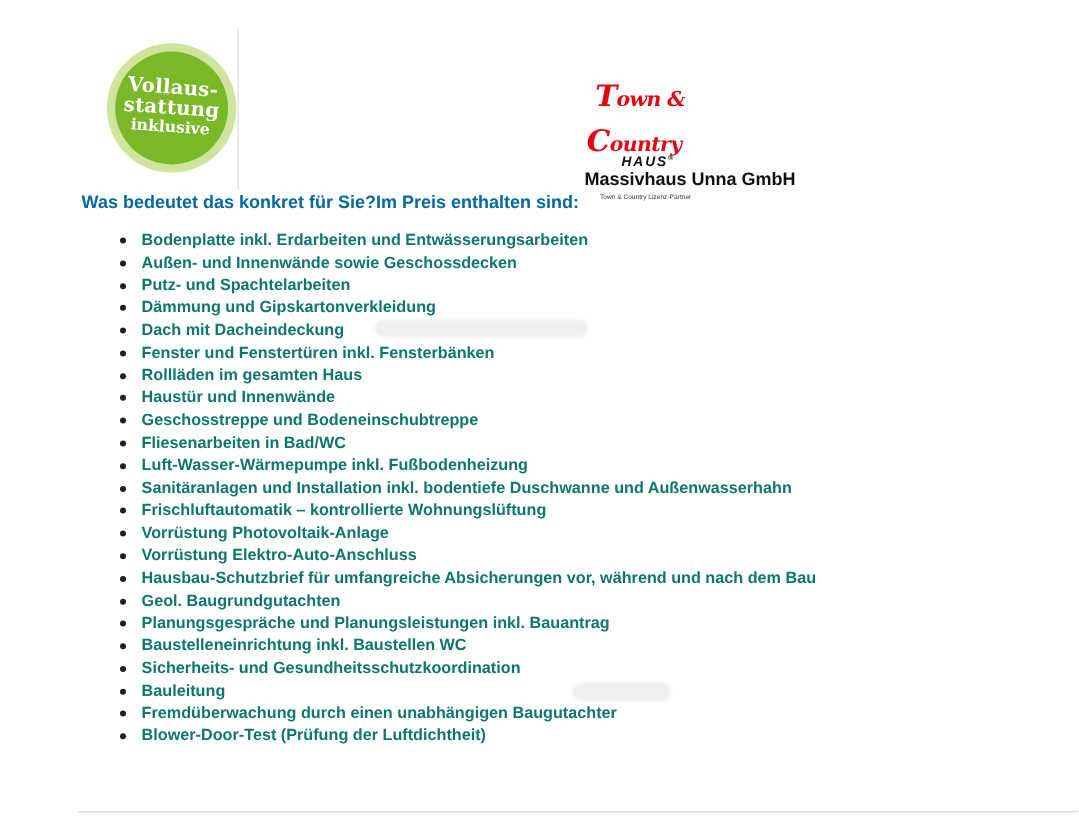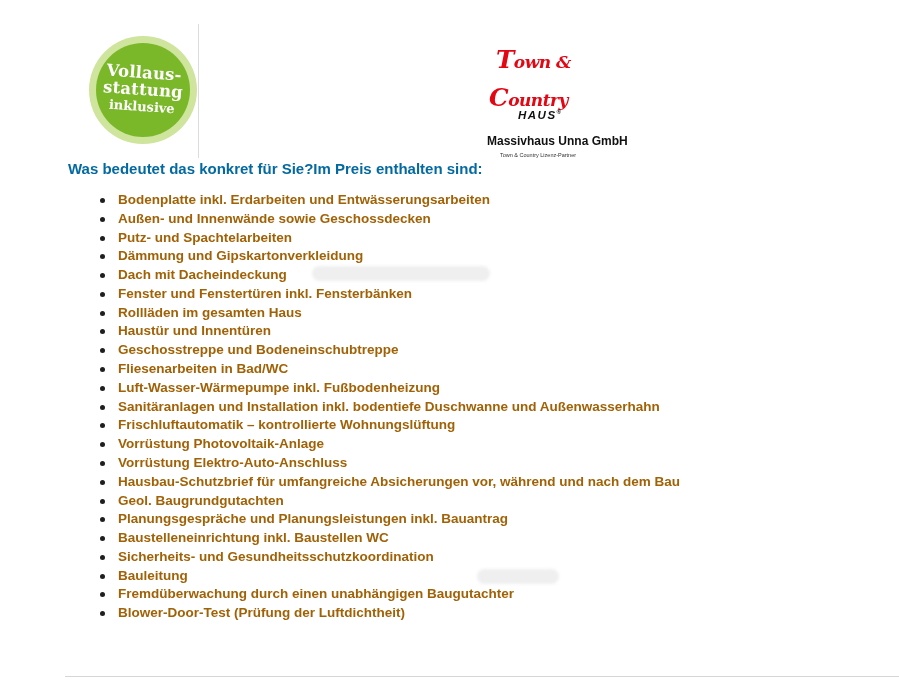--- a/index.html
+++ b/index.html
@@ -29,49 +29,50 @@
   .badge-line{font-size:16.5px;line-height:1.02;letter-spacing:.2px;}
   .badge-sub{font-size:13px;line-height:1.15;margin-top:1px;}
   .divider-v{
     position:absolute;left:198px;top:24px;width:1px;height:134px;background:#dcdcdc;
   }
   .logo{position:absolute;left:487px;top:48px;width:102px;}
   .tc-line{
     font-family:"DejaVu Serif",serif;font-style:italic;font-weight:bold;
     color:var(--brand-red);font-size:17px;line-height:.98;white-space:nowrap;
     letter-spacing:-.5px;
+    margin-top:20px;
   }
   .tc-line::first-letter{font-size:1.45em;}
   .tc-line1{padding-left:9px;}
   .tc-line2{padding-left:2px;margin-top:14px;}
   .tc-haus{
     font-family:"Liberation Sans",sans-serif;font-style:italic;font-weight:bold;
     color:#111;font-size:11.5px;letter-spacing:1.5px;margin:-1px 0 0 31px;white-space:nowrap;
   }
   .tc-reg{font-size:6px;vertical-align:super;letter-spacing:0;}
   .logo-company{
-    margin-top:13px;text-align:right;font-weight:bold;font-size:12px;color:#111;
+    text-align:right;font-weight:bold;font-size:15px;color:#111;
     white-space:nowrap;
   }
   .logo-partner{
     margin-top:4px;text-align:center;font-size:5.5px;color:#333;white-space:nowrap;
   }
   
   .heading{
     position:absolute;left:68px;top:160px;display:flex;
     font-size:15px;font-weight:bold;color:#0369a1;white-space:nowrap;
   }
   
   .checklist{
     position:absolute;left:96px;top:191px;width:790px;
     list-style:none;margin:0;padding:0;
   }
   .checklist li{
     position:relative;padding-left:22px;
-    font-size:13.5px;font-weight:bold;line-height:18.78px;color:#a16207;
+    font-size:13.5px;font-weight:bold;line-height:18.78px;color:#0f766e;
     white-space:nowrap;
   }
   .checklist li::before{
     content:"";position:absolute;left:4px;top:7px;width:5px;height:5px;border-radius:50%;
     background:#1f1f1f;
   }
   
   .ghost{
     position:absolute;background:#efefef;border-radius:8px;filter:blur(1.5px);
   }
@@ -112,21 +113,21 @@
   </div>
 
   <ul class="checklist">
     <li>Bodenplatte inkl. Erdarbeiten und Entwässerungsarbeiten</li>
     <li>Außen- und Innenwände sowie Geschossdecken</li>
     <li>Putz- und Spachtelarbeiten</li>
     <li>Dämmung und Gipskartonverkleidung</li>
     <li>Dach mit Dacheindeckung</li>
     <li>Fenster und Fenstertüren inkl. Fensterbänken</li>
     <li>Rollläden im gesamten Haus</li>
-    <li>Haustür und Innentüren</li>
+    <li>Haustür und Innenwände</li>
     <li>Geschosstreppe und Bodeneinschubtreppe</li>
     <li>Fliesenarbeiten in Bad/WC</li>
     <li>Luft-Wasser-Wärmepumpe inkl. Fußbodenheizung</li>
     <li>Sanitäranlagen und Installation inkl. bodentiefe Duschwanne und Außenwasserhahn</li>
     <li>Frischluftautomatik – kontrollierte Wohnungslüftung</li>
     <li>Vorrüstung Photovoltaik-Anlage</li>
     <li>Vorrüstung Elektro-Auto-Anschluss</li>
     <li>Hausbau-Schutzbrief für umfangreiche Absicherungen vor, während und nach dem Bau</li>
     <li>Geol. Baugrundgutachten</li>
     <li>Planungsgespräche und Planungsleistungen inkl. Bauantrag</li>

